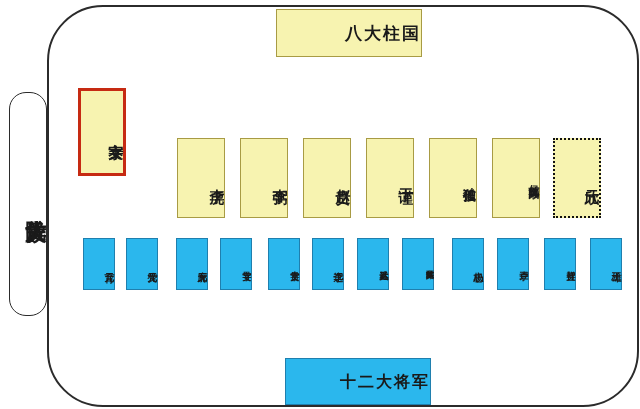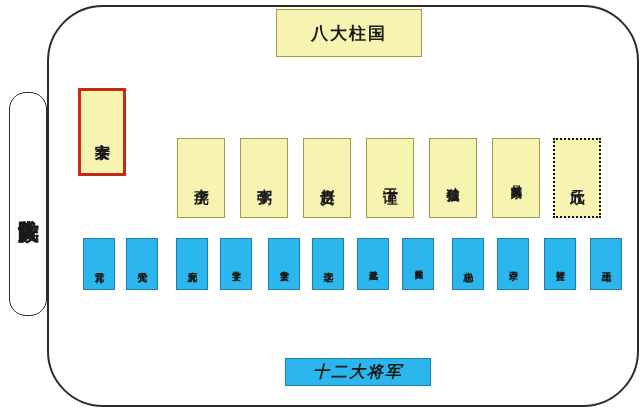--- a/index.html
+++ b/index.html
@@ -23,21 +23,21 @@
     left: 0; top: 0;
     width: 640px;
     height: 409px;
     pointer-events: none;
   }
   .node {
     position: absolute;
     box-sizing: border-box;
     display: flex;
     align-items: center;
-    justify-content: center;
+    justify-content: flex-end;
     text-align: center;
     color: #1a1a1a;
     z-index: 3;
   }
   
   .vtext {
     writing-mode: vertical-rl;
     text-orientation: upright;
     letter-spacing: 1px;
     line-height: 1;
@@ -122,23 +122,22 @@
     height: 52px;
     font-size: 10px;
   }
   .general .vtext { letter-spacing: 0px; }
 
   
   #generals-box {
     left: 285px;
     top: 358px;
     width: 146px;
-    height: 28px;
+    height: 47px;
     font-size: 16px;
-    font-style: italic;
   }
 </style>
 </head>
 <body>
 
 <div id="stage">
 
   <div id="frame"></div>
 
   <svg id="wires" viewBox="0 0 640 409" xmlns="http://www.w3.org/2000/svg">

